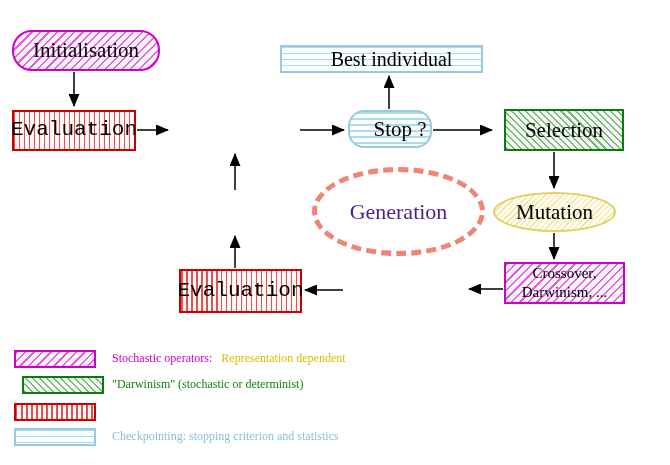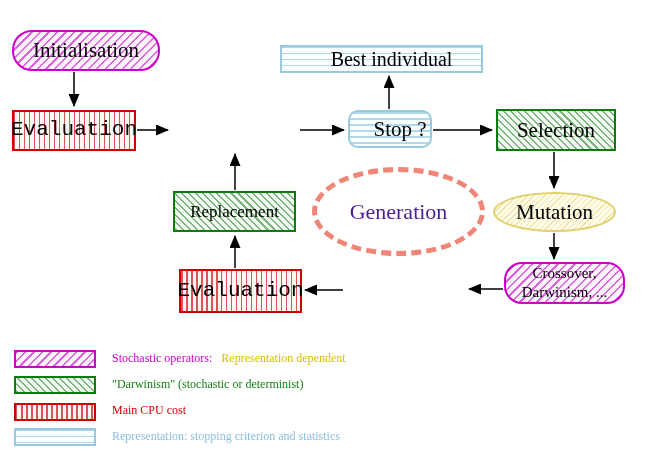--- a/index.html
+++ b/index.html
@@ -30,20 +30,21 @@
     background-image: repeating-linear-gradient(135deg,
       rgba(204,0,204,0.60) 0px, rgba(204,0,204,0.60) 1.5px,
       transparent 1.5px, transparent 6px);
   }
   .hatch-green {
     border: 2px solid #0d7a0d;
     background-color: #f3faf3;
     background-image: repeating-linear-gradient(45deg,
       rgba(25,125,25,0.55) 0px, rgba(25,125,25,0.55) 1.5px,
       transparent 1.5px, transparent 5px);
+    margin-left: 8px;
   }
   .stripes-red {
     border: 2px solid #cc0000;
     background-color: #fff6f6;
     background-image: repeating-linear-gradient(90deg,
       rgba(210,45,45,0.80) 0px, rgba(210,45,45,0.80) 1.5px,
       transparent 1.5px, transparent 5px);
     font-family: Liberation Mono, monospace;
   }
   .lines-cyan {
@@ -61,31 +62,31 @@
     background-image: repeating-linear-gradient(135deg,
       rgba(226,205,110,0.55) 0px, rgba(226,205,110,0.55) 1px,
       transparent 1px, transparent 4px);
   }
 
   
   #node-initialisation { left: 12px;  top: 30px;  width: 148px; height: 41px; border-radius: 20px; }
   #node-evaluation-top { left: 12px;  top: 110px; width: 124px; height: 41px; }
   #node-population     { left: 172px; top: 110px; width: 127px; height: 40px; }
   #node-best-individual{ left: 280px; top: 45px;  width: 203px; height: 28px; font-size: 20px; }
-  #node-stop           { left: 348px; top: 110px; width: 84px;  height: 38px; border-radius: 10px; }
+  #node-stop           { left: 348px; top: 110px; width: 84px;  height: 38px; border-radius: 16px; }
   #node-selection      { left: 496px; top: 109px; width: 120px; height: 42px; }
   #node-replacement    { left: 173px; top: 191px; width: 123px; height: 41px; font-size: 17px; }
   #node-generation     { left: 312px; top: 167px; width: 173px; height: 89px;
                          border: 5px dashed #ee8577; border-radius: 50%;
                          color: #4c1d95; font-size: 22px; background: transparent; }
   #node-evaluation-bottom { left: 179px; top: 269px; width: 123px; height: 44px; }
   #node-offspring      { left: 344px; top: 267px; width: 122px; height: 41px; }
   #node-parents        { left: 493px; top: 192px; width: 123px; height: 40px; }
   #node-crossover      { left: 504px; top: 262px; width: 121px; height: 42px;
-                         font-size: 15px; line-height: 1.25; flex-direction: column; border-radius: 18px; }
+                         font-size: 15px; line-height: 1.25; flex-direction: column; }
 
   
   #arrows {
     position: absolute; left: 0; top: 0;
     width: 670px; height: 465px;
     pointer-events: none;
   }
   #arrows line { stroke: #000000; stroke-width: 1.5; }
 
   
@@ -116,21 +117,20 @@
 
   <div class="node stripes-red" id="node-evaluation-top">Evaluation</div>
 
 
   <div class="node lines-cyan" id="node-best-individual">Best individual</div>
 
   <div class="node lines-cyan" id="node-stop">Stop ?</div>
 
   <div class="node hatch-green" id="node-selection">Selection</div>
 
-  <div class="node hatch-green" id="node-replacement">Replacement</div>
 
   <div class="node" id="node-generation">Generation</div>
 
   <div class="node stripes-red" id="node-evaluation-bottom">Evaluation</div>
 
 
   <div class="node ellipse-yellow" id="node-parents">Mutation</div>
 
   <div class="node hatch-magenta" id="node-crossover">
     <span>Crossover,</span>
@@ -158,16 +158,15 @@
 
   <div class="legend-swatch hatch-magenta" id="swatch-stochastic"></div>
   <div class="legend-swatch hatch-green" id="swatch-darwinism"></div>
   <div class="legend-swatch stripes-red" id="swatch-cpu"></div>
   <div class="legend-swatch lines-cyan" id="swatch-checkpoint"></div>
 
   <div class="legend-text" id="legend-text-stochastic">
     <span class="magenta-text">Stochastic operators:</span><span class="gold-text">Representation dependent</span>
   </div>
   <div class="legend-text" id="legend-text-darwinism">"Darwinism" (stochastic or determinist)</div>
-  <div class="legend-text" id="legend-text-cpu">Main CPU cost</div>
-  <div class="legend-text" id="legend-text-checkpoint">Representation: stopping criterion and statistics</div>
+  <div class="legend-text" id="legend-text-checkpoint">Checkpointing: stopping criterion and statistics</div>
 
 </div>
 
 </body></html>

